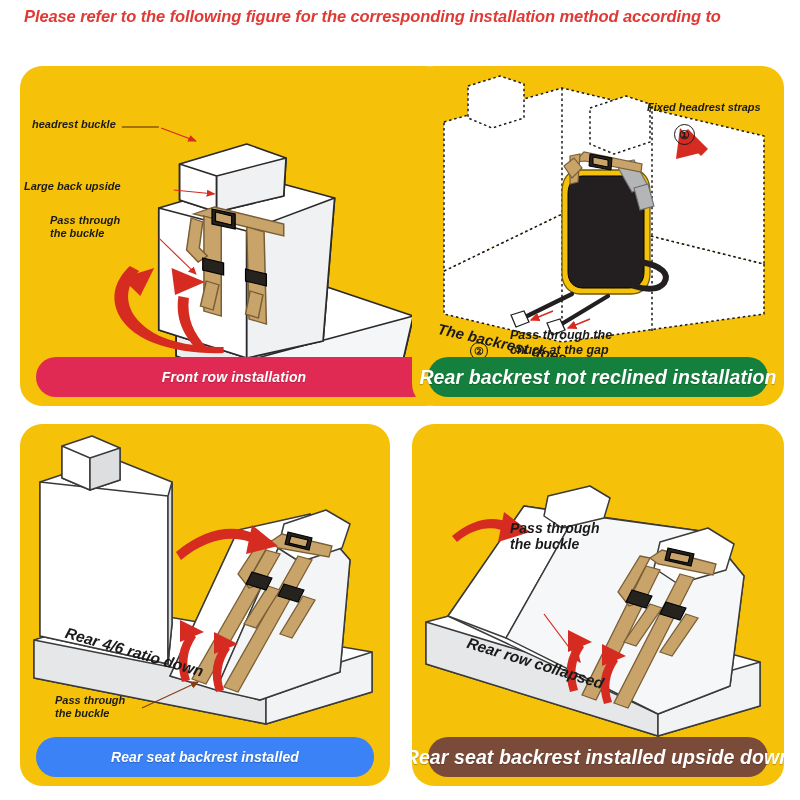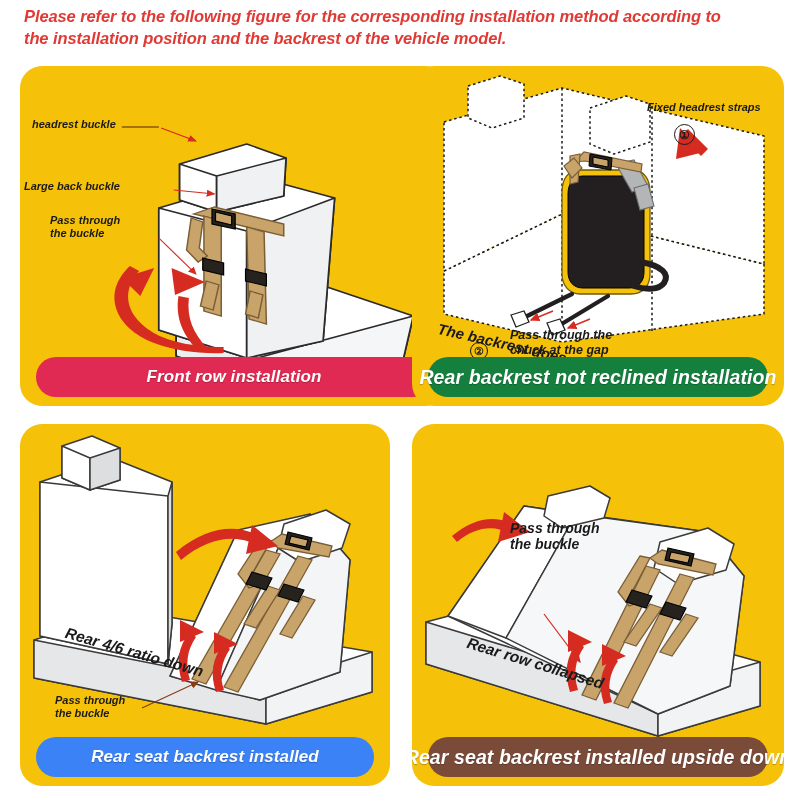--- a/index.html
+++ b/index.html
@@ -43,21 +43,21 @@
   .pill{
     position:absolute;
     left:16px; right:16px;
     bottom:9px;
     height:40px;
     border-radius:20px;
     display:flex;align-items:center;justify-content:center;
     color:#ffffff;
     font-style:italic;
     font-weight:bold;
-    font-size:17px;
+    font-size:14px;
     letter-spacing:0.1px;
     text-shadow:0 1px 1px rgba(0,0,0,.25);
     white-space:nowrap;
   }
   #panel-2 .pill,#panel-4 .pill{font-size:19.5px;}
   .pill-crimson{background:#e12a53;}
   .pill-navy{background:#15803d;}
   .pill-blue{background:#3b82f6;}
   .pill-brown{background:#7b4b3a;}
 
@@ -84,21 +84,20 @@
     color:#1a1a1a;
   }
 </style>
 </head>
 <body>
 
 <div id="page">
 
   <div class="header">
     <div>Please refer to the following figure for the corresponding installation method according to</div>
-    <div>the installation position and the backrest of the vehicle model.</div>
   </div>
 
   <div class="panel" id="panel-1">
     <div class="figure">
       <svg viewBox="0 0 370 340" preserveAspectRatio="none">
         <defs>
           <marker id="ar1" markerWidth="7" markerHeight="7" refX="6" refY="3.2" orient="auto">
             <path d="M0,0 L7,3.2 L0,6.4 z" fill="#d62b20"></path>
           </marker>
         </defs>
@@ -153,21 +152,21 @@
           <path d="M133,124 L168,128"></path>
           <path d="M120,172 L152,208"></path>
         </g>
         <g stroke="#5a1f12" stroke-width="1.1" fill="none">
           <path d="M88,61 L120,61"></path>
         </g>
       </svg>
     </div>
 
     <div class="lbl" style="left:12px;top:52px;">headrest buckle</div>
-    <div class="lbl" style="left:4px;top:114px;">Large back buckle</div>
+    <div class="lbl" style="left:4px;top:114px;">Large back upside</div>
     <div class="lbl" style="left:30px;top:148px;">Pass through
 the buckle</div>
 
     <div class="pill pill-crimson">Front row installation</div>
   </div>
 
   <div class="panel" id="panel-2">
     <div class="figure">
       <svg viewBox="0 0 372 340" preserveAspectRatio="none">
         <defs>

